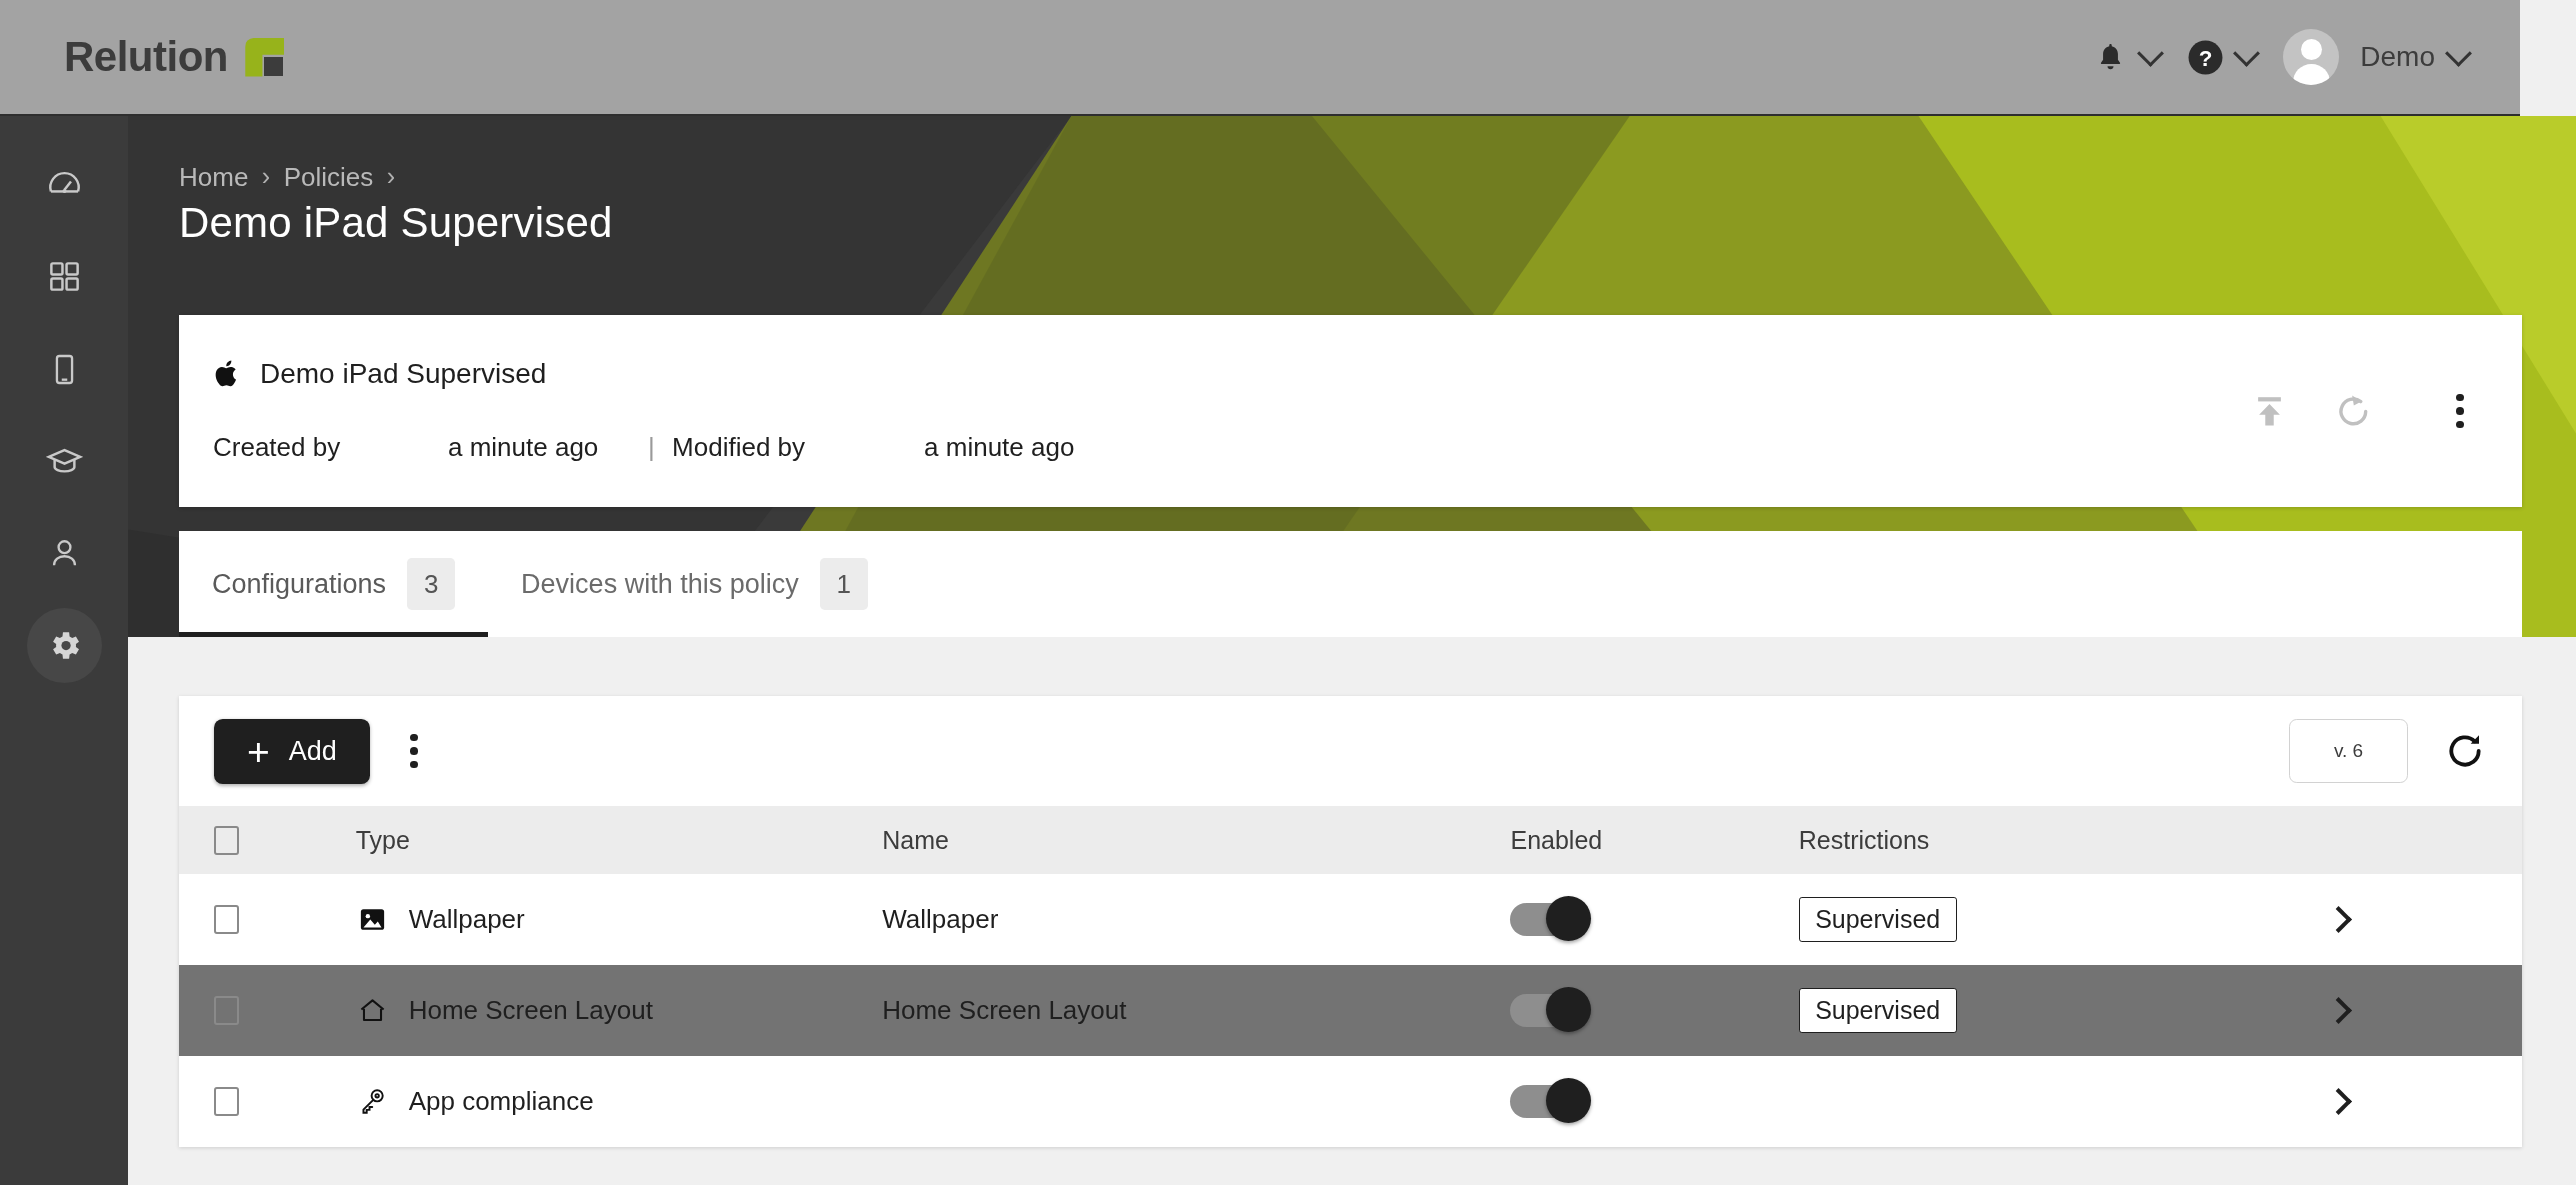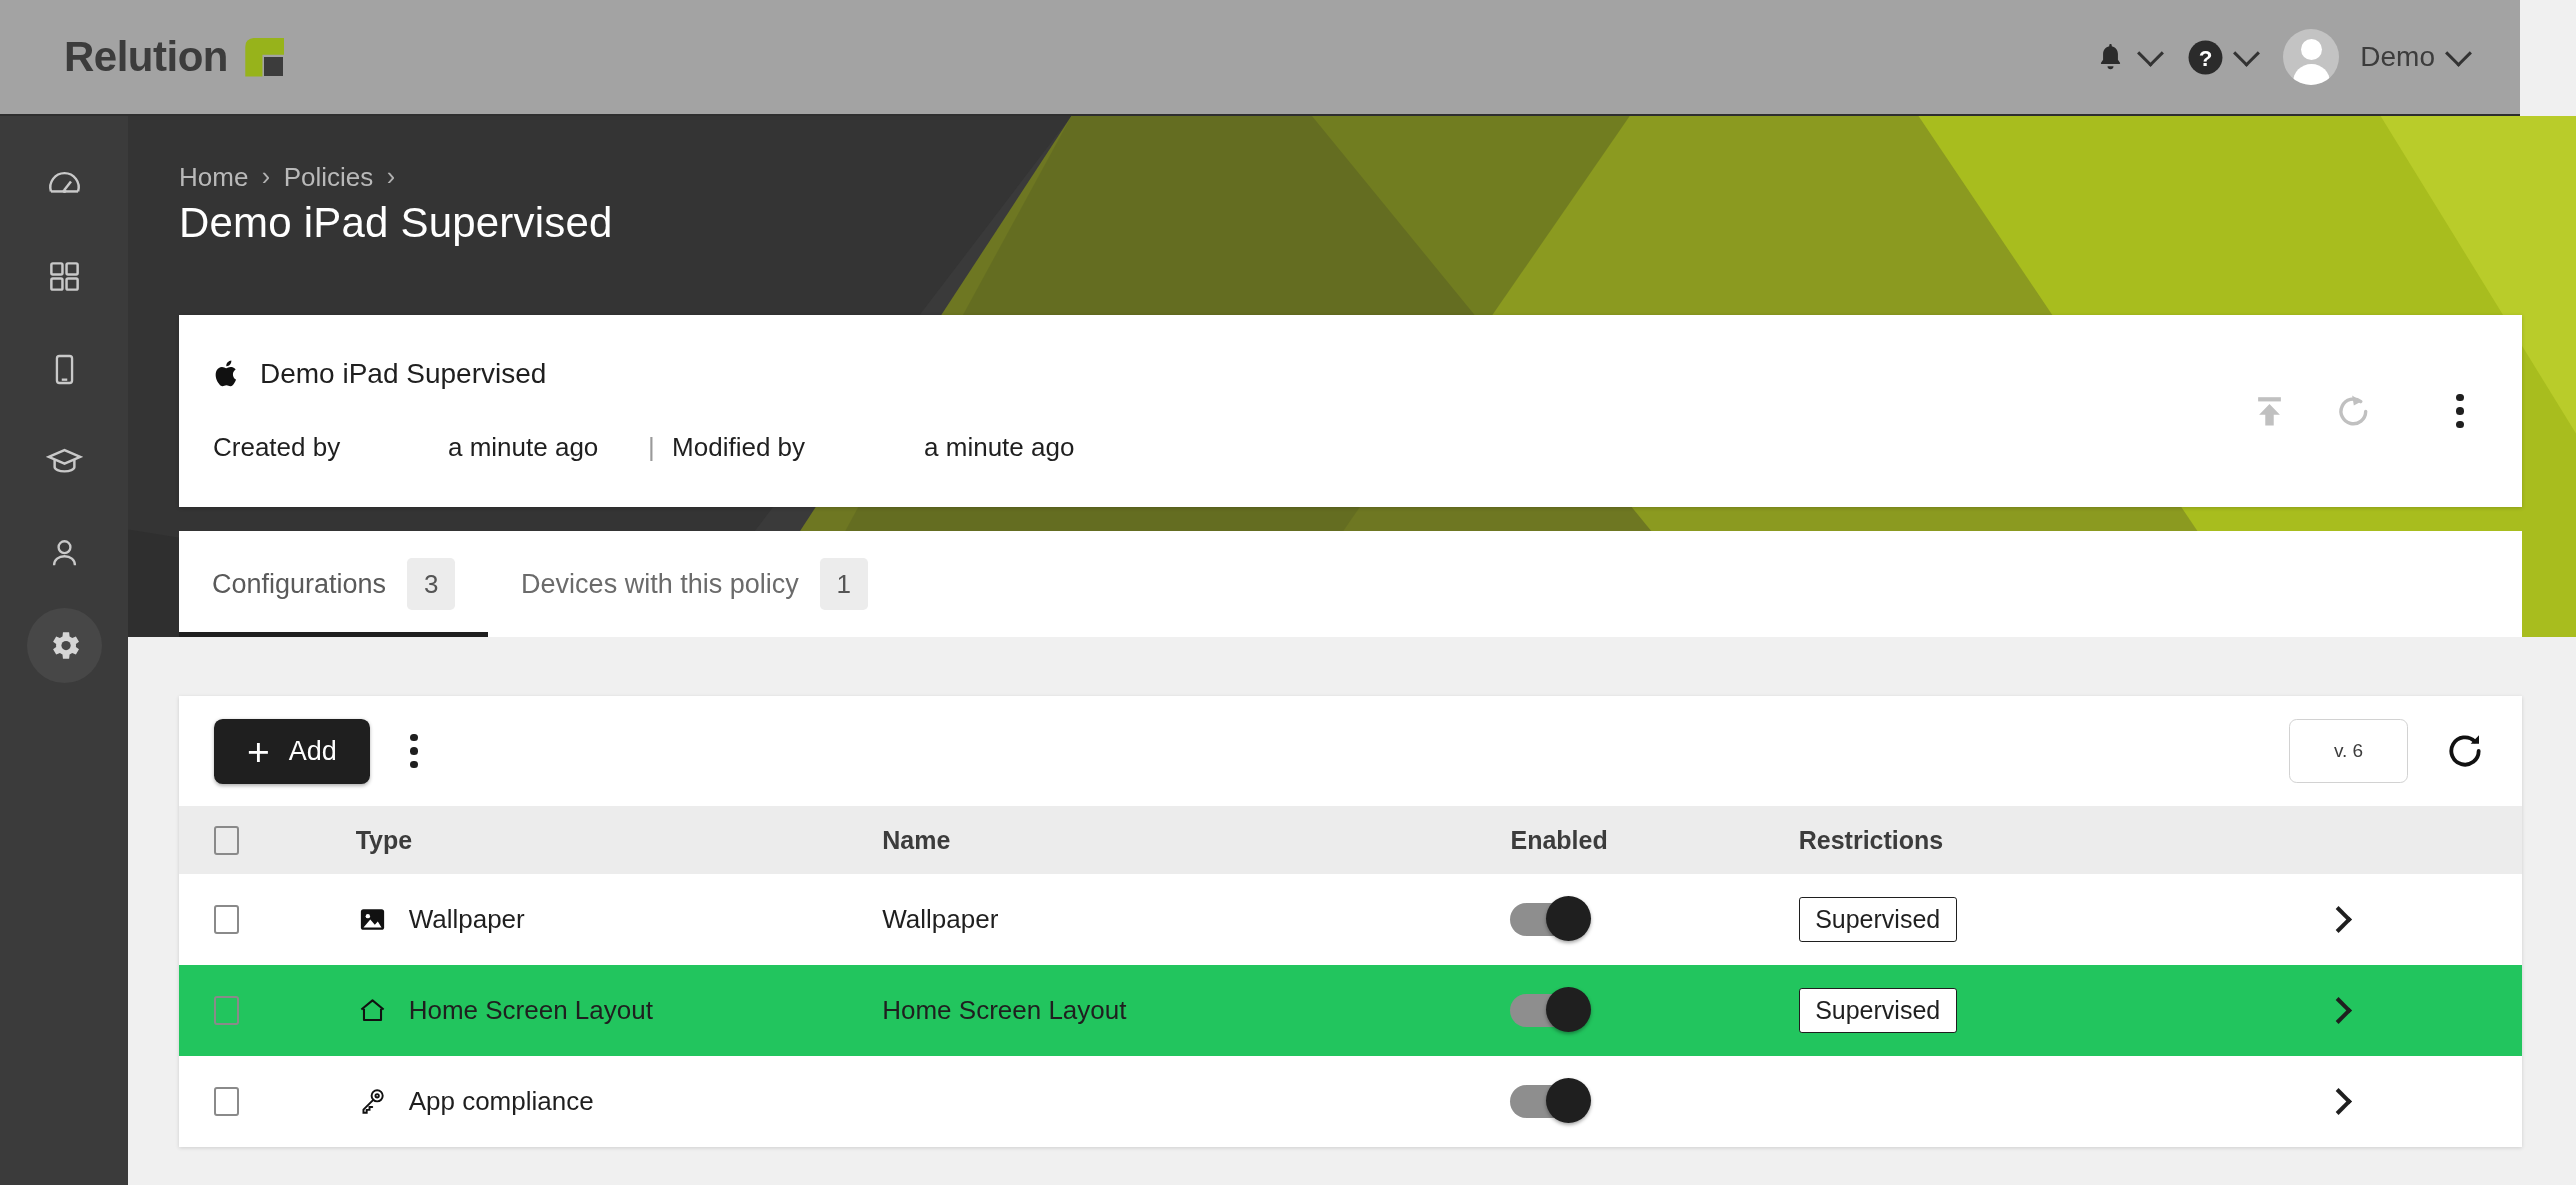--- a/index.html
+++ b/index.html
@@ -162,25 +162,25 @@
   .version-box {
     border: 1.9px solid #d2d2d2; border-radius: 7.7px; height: 64px; min-width: 119px;
     display: flex; align-items: center; justify-content: center;
     font-size: 19px; color: #3c3c3c; cursor: pointer;
   }
   .refresh-btn { cursor: pointer; display: flex; align-items: center; justify-content: center; width: 44px; height: 44px; }
 
   table.data { width: 100%; border-collapse: collapse; table-layout: fixed; }
   table.data thead tr { background: #ececec; height: 68px; }
   table.data th {
-    text-align: left; font-size: 25px; color: #3c3c3c; font-weight: 700;
+    text-align: left; font-size: 25px; color: #3c3c3c; font-weight: 400;
     padding: 0; vertical-align: middle;
   }
   table.data tbody tr { height: 91px; background: #ffffff; cursor: pointer; }
-  table.data tbody tr.alt { background: #22c55e; }
+  table.data tbody tr.alt { background: #737373; }
   table.data td { font-size: 26px; color: #1f1f1f; padding: 0; vertical-align: middle; }
 
   .col-chk { width: 106px; padding-left: 35px !important; }
   .col-type { width: 316px; }
   .col-name { width: 377px; }
   .col-enabled { width: 173px; }
   .col-restr { width: 318px; }
   .col-chev { width: 116px; }
 
   .chkbox {

